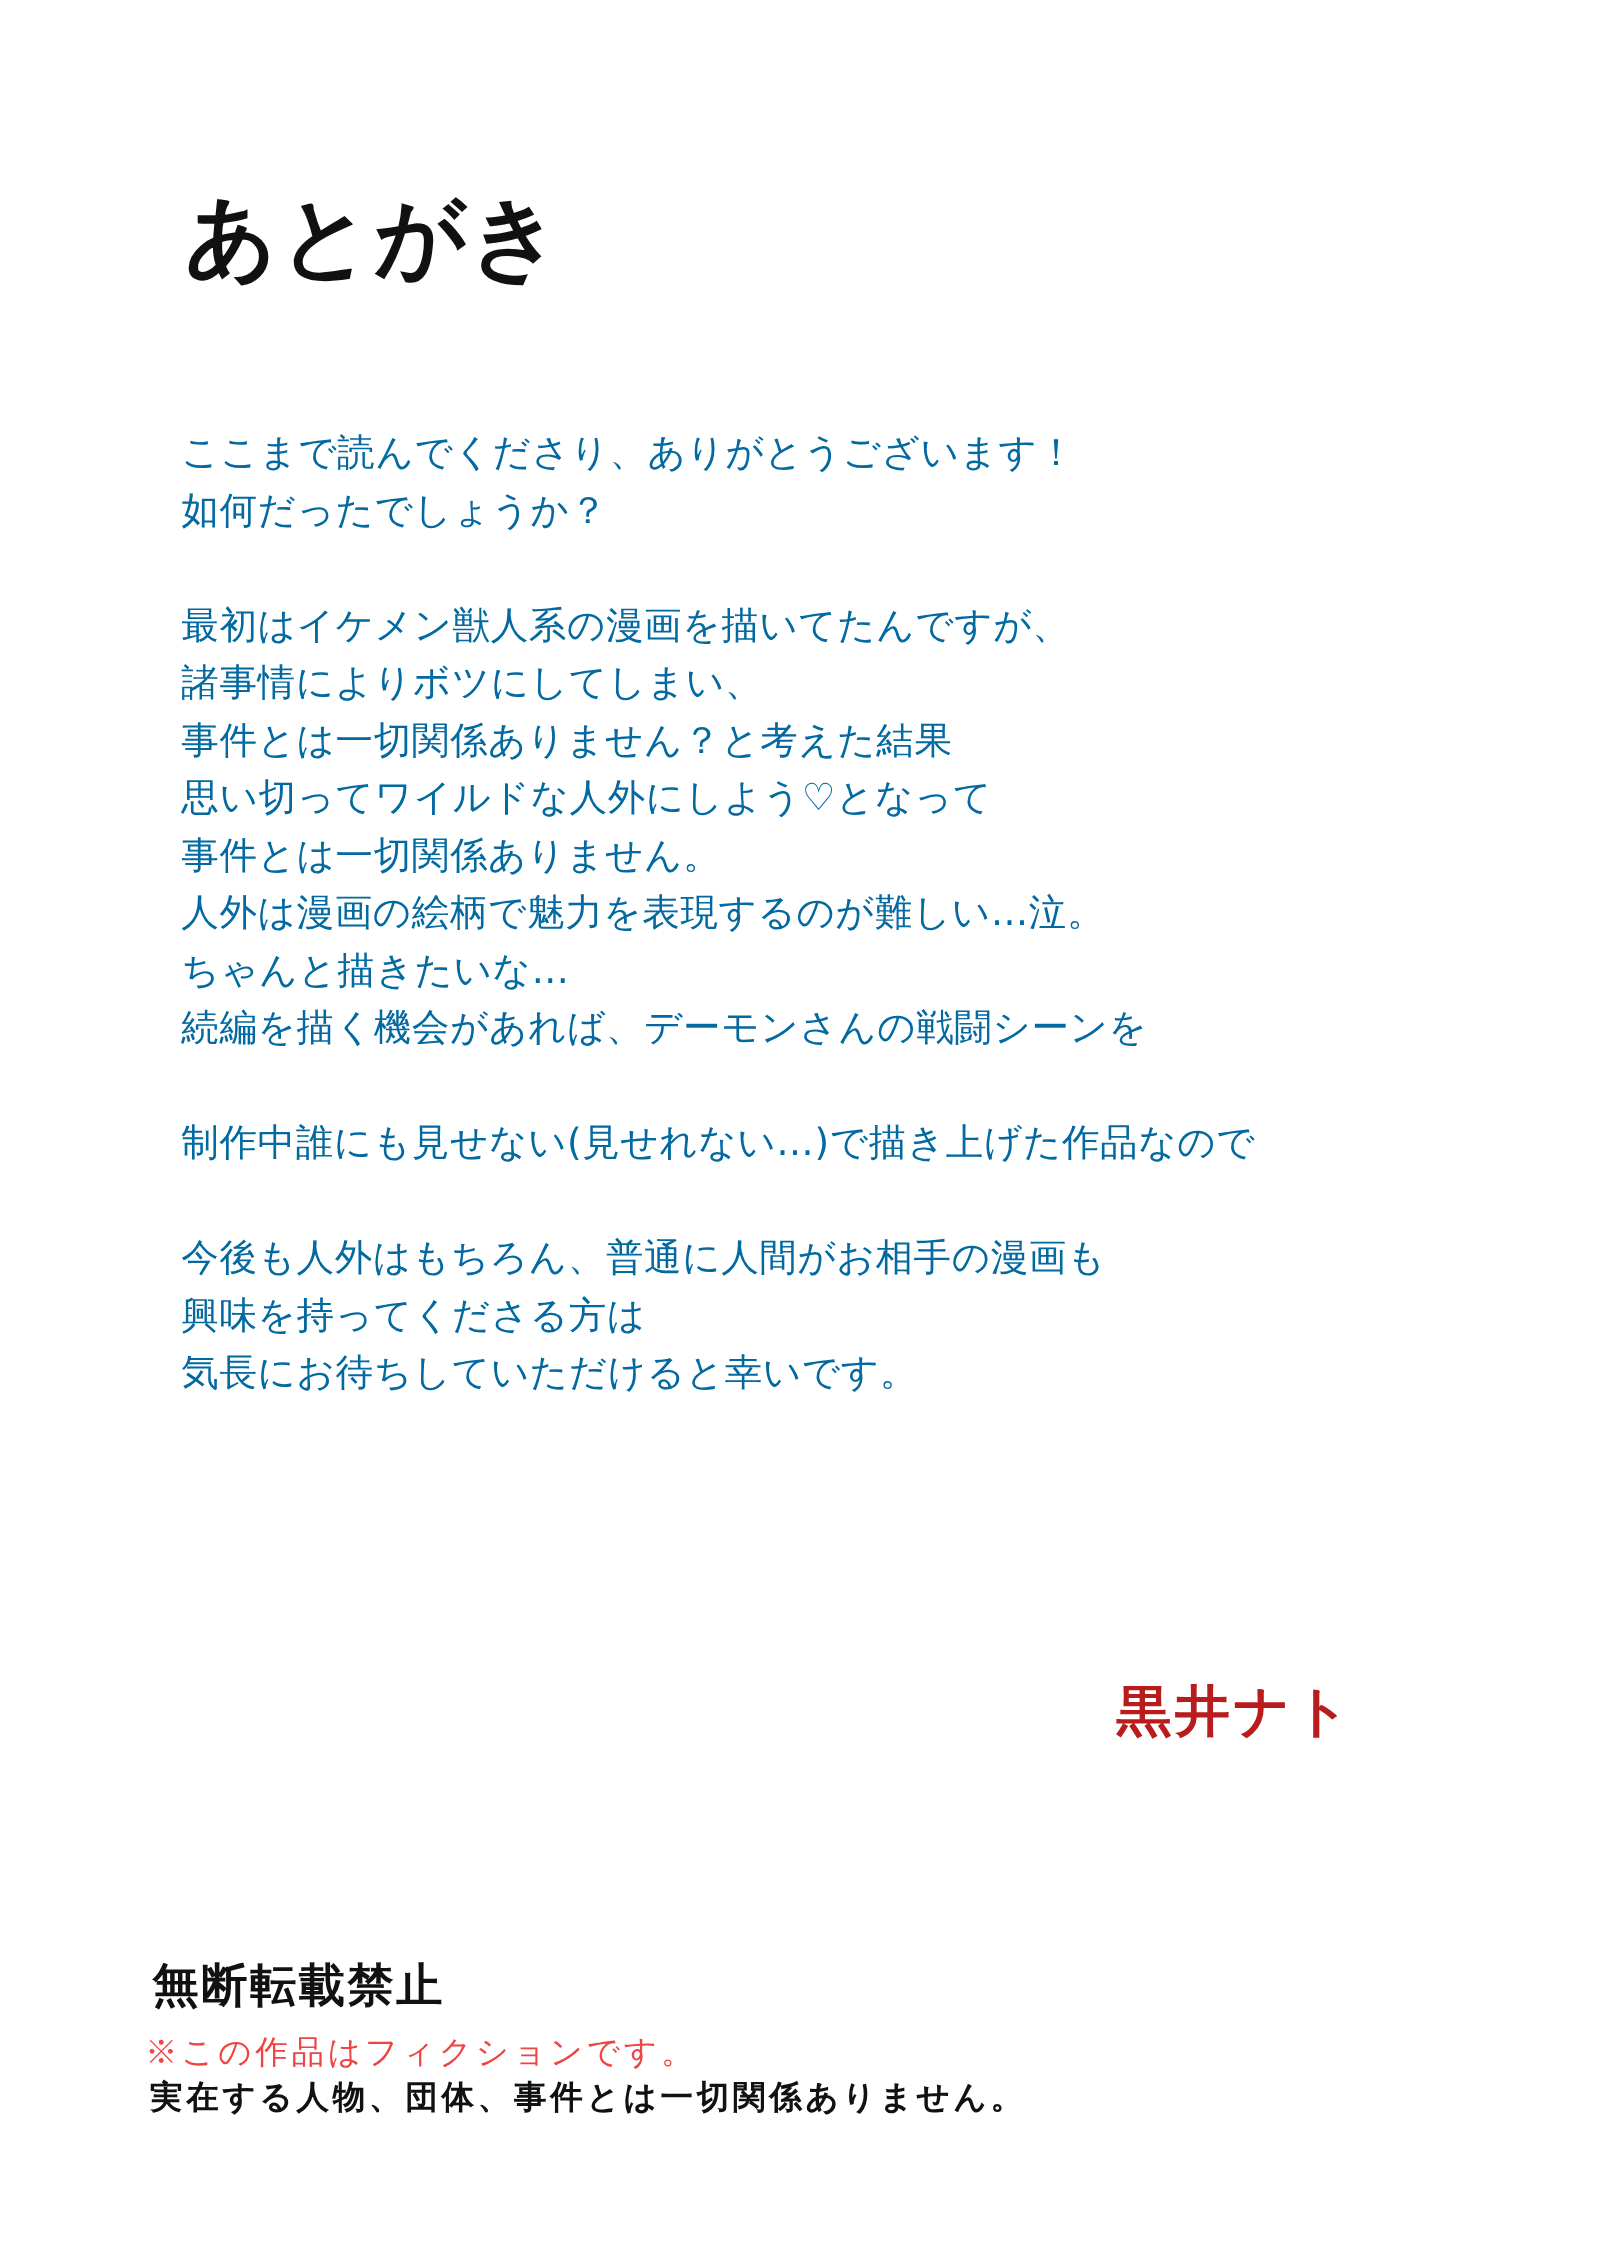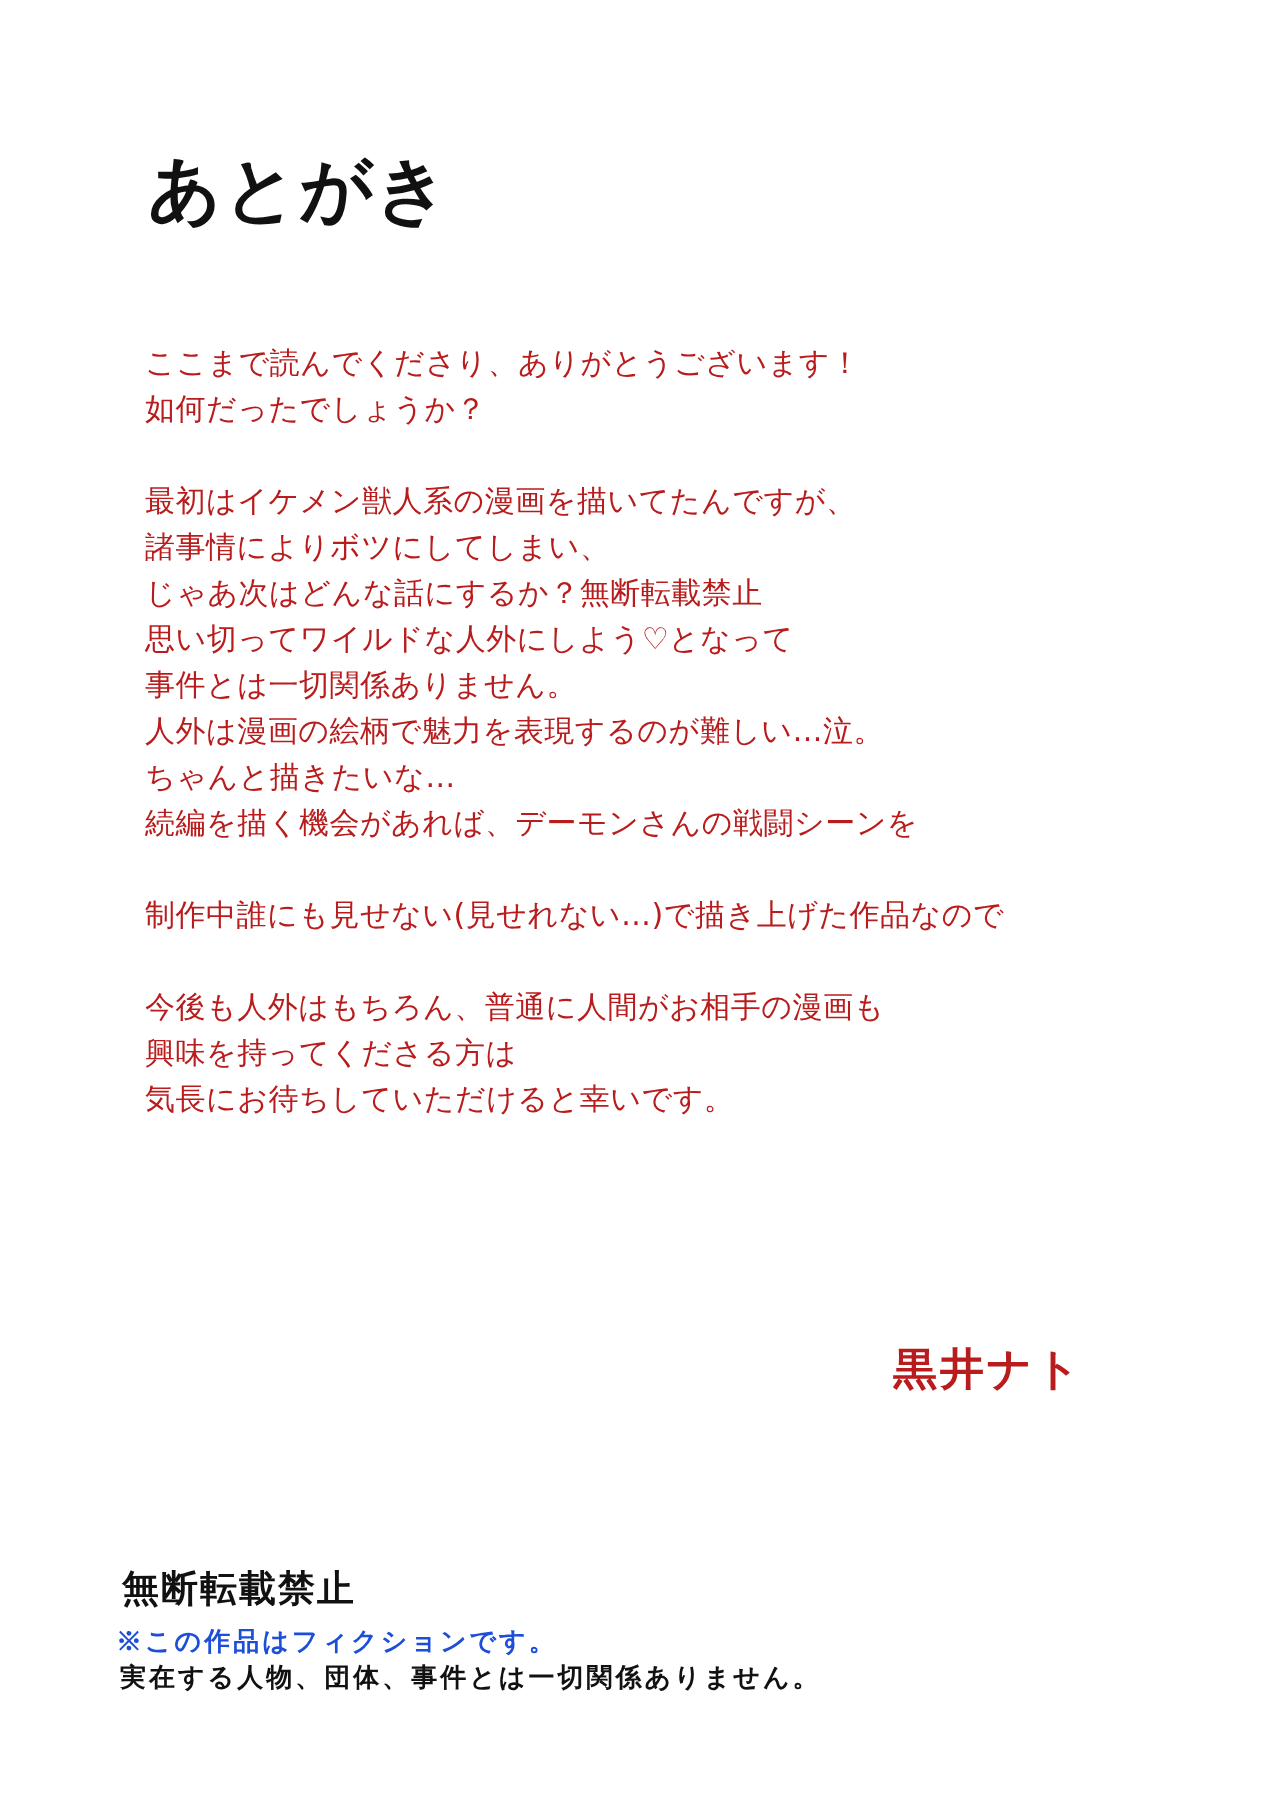--- a/index.html
+++ b/index.html
@@ -28,21 +28,21 @@
     font-family: "DejaVu Sans", sans-serif;
   }
   .afterword-body {
     position: absolute;
     left: 145px;
     top: 326px;
     width: 1000px;
     font-size: 30px;
     line-height: 46px;
     font-weight: 400;
-    color: #b91c1c;
+    color: #0369a1;
     letter-spacing: 0.5px;
   }
   .paragraph {
     margin: 0 0 46px 0;
   }
   .body-line {
     white-space: nowrap;
   }
   .author-name {
     position: absolute;
@@ -64,23 +64,23 @@
     letter-spacing: 2px;
     color: #111111;
     font-family: "DejaVu Serif", "Liberation Serif", serif;
     white-space: nowrap;
   }
   .disclaimer-line-1 {
     position: absolute;
     left: 116px;
     top: 1610px;
     font-size: 26px;
-    font-weight: 700;
+    font-weight: 400;
     letter-spacing: 3px;
-    color: #1d4ed8;
+    color: #ef4444;
     font-family: "DejaVu Serif", "Liberation Serif", serif;
     white-space: nowrap;
   }
   .disclaimer-line-2 {
     position: absolute;
     left: 120px;
     top: 1646px;
     font-size: 26px;
     font-weight: 600;
     letter-spacing: 3px;
@@ -97,21 +97,21 @@
   <div class="page-title">あとがき</div>
 
   <div class="afterword-body">
       <div class="paragraph">
         <div class="body-line">ここまで読んでくださり、ありがとうございます！</div>
         <div class="body-line">如何だったでしょうか？</div>
       </div>
       <div class="paragraph">
         <div class="body-line">最初はイケメン獣人系の漫画を描いてたんですが、</div>
         <div class="body-line">諸事情によりボツにしてしまい、</div>
-        <div class="body-line">じゃあ次はどんな話にするか？無断転載禁止</div>
+        <div class="body-line">事件とは一切関係ありません？と考えた結果</div>
         <div class="body-line">思い切ってワイルドな人外にしよう♡となって</div>
         <div class="body-line">事件とは一切関係ありません。</div>
         <div class="body-line">人外は漫画の絵柄で魅力を表現するのが難しい…泣。</div>
         <div class="body-line">ちゃんと描きたいな…</div>
         <div class="body-line">続編を描く機会があれば、デーモンさんの戦闘シーンを</div>
       </div>
       <div class="paragraph">
         <div class="body-line">制作中誰にも見せない(見せれない…)で描き上げた作品なので</div>
       </div>
       <div class="paragraph">

